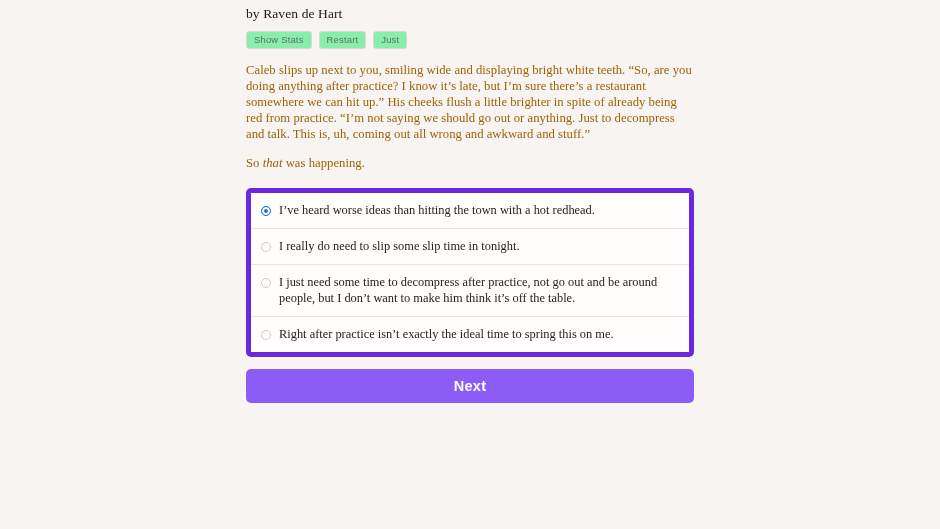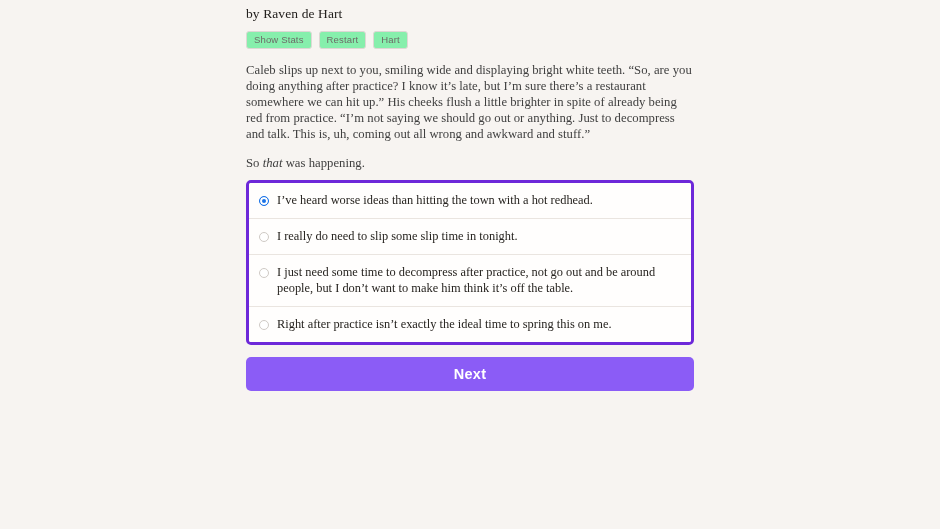--- a/index.html
+++ b/index.html
@@ -60,33 +60,33 @@
   }
 
   
   .story {
     margin-top: 13px;
   }
   .para {
     font-family: "Liberation Serif", serif;
     font-size: 12.7px;
     line-height: 16.1px;
-    color: #404040;
+    color: #a16207;
     margin: 0 0 13px 0;
     text-align: left;
     letter-spacing: 0.02px;
   }
-  .para.tight { margin-bottom: 8px; }
+  .para.tight { margin-bottom: 16px; }
   .para em { font-style: italic; }
 
   
   .choices {
     margin-top: 3px;
     background: #fffefd;
-    border: 3px solid #6d28d9;
+    border: 5px solid #6d28d9;
     border-radius: 5px;
     overflow: hidden;
   }
   .choice {
     display: flex;
     align-items: flex-start;
     padding: 10px 12px 10px 10px;
     border-top: 1px solid #eae5e0;
     cursor: pointer;
     background: #fffefd;
@@ -143,21 +143,21 @@
 <body>
 
 <div class="page">
   <div class="content">
 
     <div class="byline">by Raven de Hart</div>
 
     <div class="btn-row">
       <button class="stat-btn">Show Stats</button>
       <button class="stat-btn">Restart</button>
-      <button class="stat-btn">Hart</button>
+      <button class="stat-btn">Just</button>
     </div>
 
     <div class="story">
       <p class="para">Caleb slips up next to you, smiling wide and displaying bright white teeth. “So, are you doing anything after practice? I know it’s late, but I’m sure there’s a restaurant somewhere we can hit up.” His cheeks flush a little brighter in spite of already being red from practice. “I’m not saying we should go out or anything. Just to decompress and talk. This is, uh, coming out all wrong and awkward and stuff.”</p>
       <p class="para tight"><span>So </span><em>that</em><span> was happening.</span></p>
     </div>
 
     <div class="choices">
 
       <div class="choice selected">

